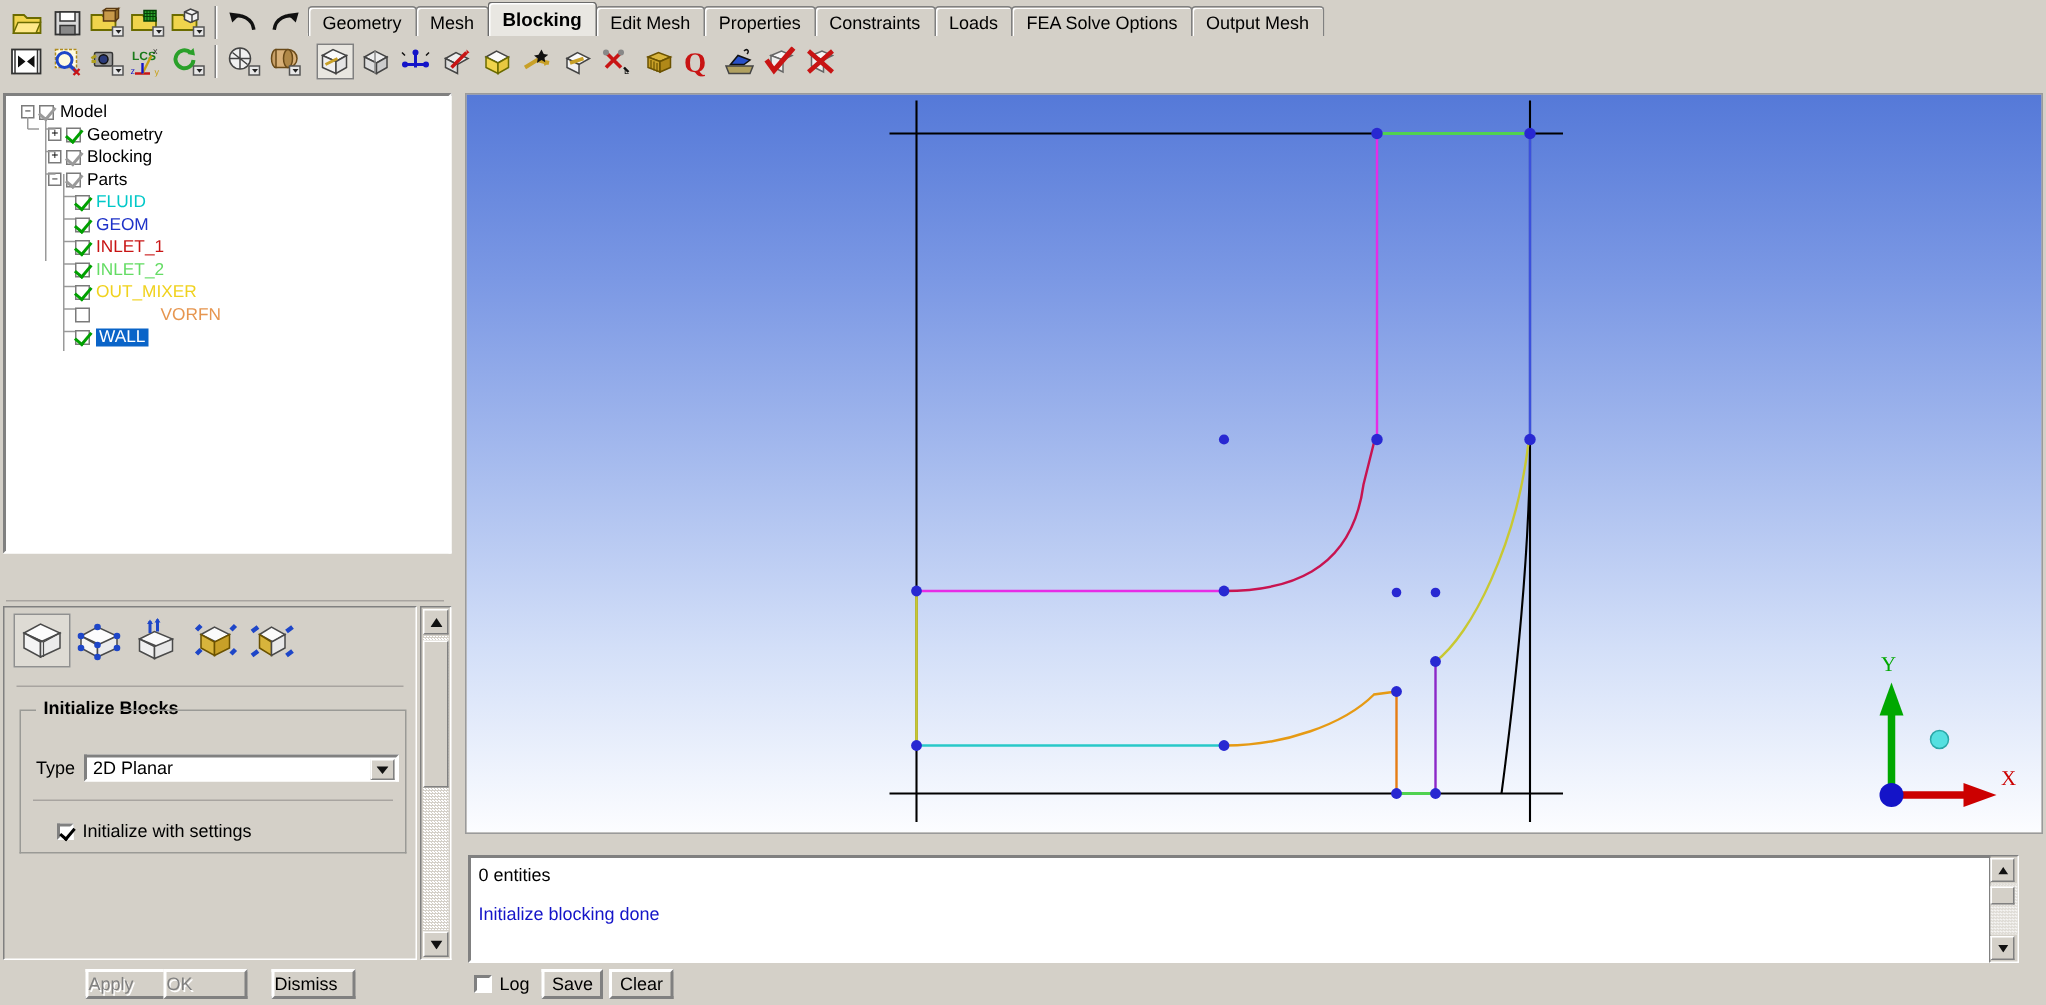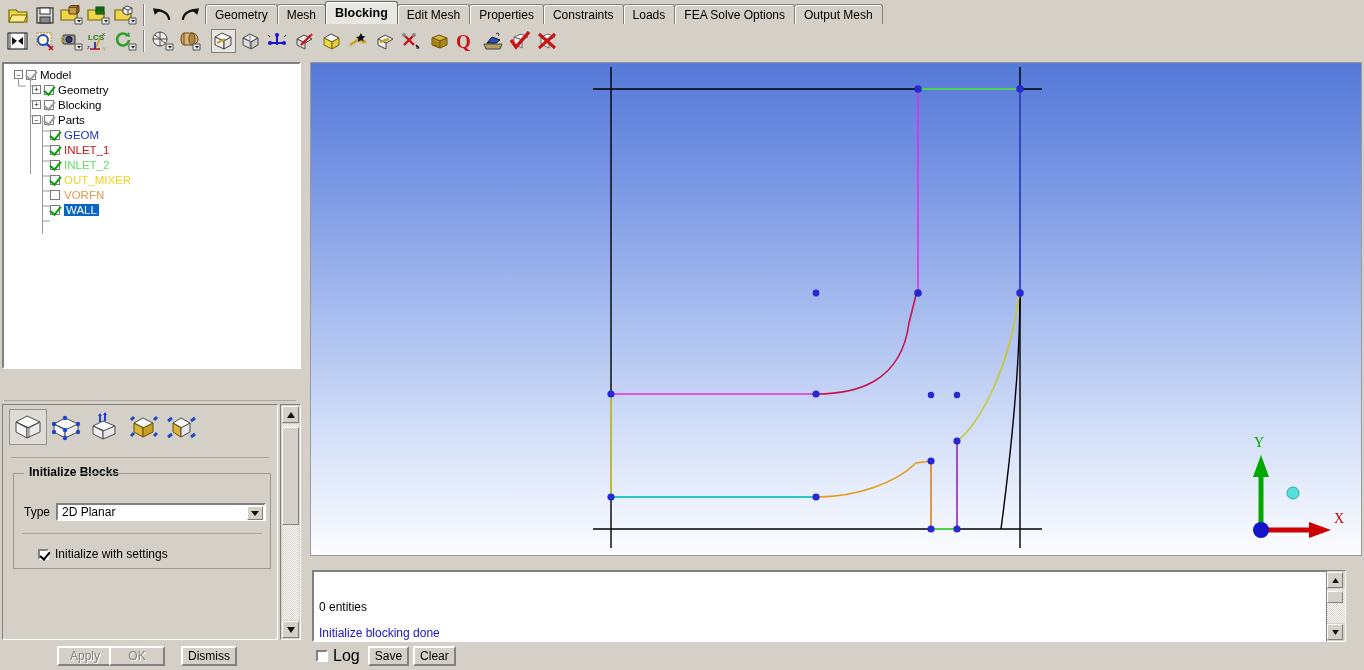--- a/index.html
+++ b/index.html
@@ -132,53 +132,53 @@
     border:1px solid; border-color:#ffffff #808080 #808080 #ffffff; width:17px;
   }
   .sb-track { position:absolute; left:1px; right:1px; background:
      repeating-conic-gradient(#ffffff 0% 25%, #d4d0c8 0% 50%) 0 0/2px 2px; }
 
   
   .btnbar { position:absolute; left:2px; top:646px; width:299px; height:24px; }
   .btn {
     position:absolute; height:20px; background:#d4d0c8;
     border:2px solid; border-color:#ffffff #808080 #808080 #ffffff;
-    display:flex; align-items:center; justify-content:center;
+    display:flex; align-items:center; 
     font-size:12px;
   }
   .btn.disabled { color:#808080; text-shadow:1px 1px 0 #ffffff; }
 
   
   .viewport {
     position:absolute; left:310px; top:62px; width:1052px; height:494px;
     border:1px solid #9a9a9a;
     background: linear-gradient(to bottom, #5579d8 0%, #7b98e4 25%, #a6bbee 50%, #d3dff8 75%, #fcfdff 100%);
     overflow:hidden;
   }
   .ansys-logo { position:absolute; right:10px; top:14px; text-align:right; color:#ffffff; }
   .ansys-logo .nm { font-size:33px; letter-spacing:1px; line-height:34px; font-family:"Liberation Sans", sans-serif; }
   .ansys-logo .rv { font-size:15px; line-height:16px; }
 
   .msg-panel {
     position:absolute; left:312px; top:570px; width:1032px; height:72px;
     background:#ffffff; border:2px solid; border-color:#808080 #ffffff #ffffff #808080;
     padding:3px 5px; overflow:hidden;
   }
-  .msg-line { font-size:12px; line-height:16px;margin-top:24px; }
+  .msg-line { font-size:12px; line-height:16px; }
   .msg-line.blue { color:#1414c8; margin-top:10px; }
 
   .msgscroll { position:absolute; left:1326px; top:570px; width:20px; height:72px; background:#d4d0c8;
                border:1px solid; border-color:#808080 #fff #fff #808080; }
 
   .logbar { position:absolute; left:316px; top:645px; height:22px; display:flex; align-items:center; }
   .logbar .cbx2 {
     width:12px; height:12px; border:2px solid; border-color:#808080 #ffffff #ffffff #808080;
     background:#fff; margin-right:5px;
   }
-  .logbar .lab { font-size:16px; margin-right:8px; }
+  .logbar .lab { font-size:12px; margin-right:8px; }
   .sbtn {
     height:20px; padding:0 5px; background:#d4d0c8;
     border:2px solid; border-color:#ffffff #808080 #808080 #ffffff;
     display:flex; align-items:center; font-size:12px; margin-right:4px;
   }
   svg { display:block; }
 </style>
 </head>
 <body>
 
@@ -459,35 +459,39 @@
         <span class="tlabel" style="color:#000">Blocking</span>
       </div>
       <div class="trow" style="padding-left:22px;">
         <span class="expander">–</span>
         <span class="chk gray"></span>
         <span class="tlabel" style="color:#000">Parts</span>
       </div>
 
       <div class="trow" style="padding-left:40px;">
         <span class="chk on"></span>
+        <span class="tlabel" style="color:#00c8c8">FLUID</span>
+      </div>
+      <div class="trow" style="padding-left:40px;">
+        <span class="chk on"></span>
         <span class="tlabel" style="color:#1e32c8">GEOM</span>
       </div>
       <div class="trow" style="padding-left:40px;">
         <span class="chk on"></span>
         <span class="tlabel" style="color:#c81414">INLET_1</span>
       </div>
       <div class="trow" style="padding-left:40px;">
         <span class="chk on"></span>
         <span class="tlabel" style="color:#64dc64">INLET_2</span>
       </div>
       <div class="trow" style="padding-left:40px;">
         <span class="chk on"></span>
         <span class="tlabel" style="color:#f0d21e">OUT_MIXER</span>
       </div>
-      <div class="trow" style="padding-left:40px;">
+      <div class="trow" style="padding-left:40px;gap:43px;">
         <span class="chk"></span>
         <span class="tlabel" style="color:#e69650">VORFN</span>
       </div>
       <div class="trow" style="padding-left:40px;">
         <span class="chk on"></span>
         <span class="tlabel selected">WALL</span>
       </div>
     </div>
 
     <svg style="position:absolute;left:0;top:0;" width="299" height="307">

